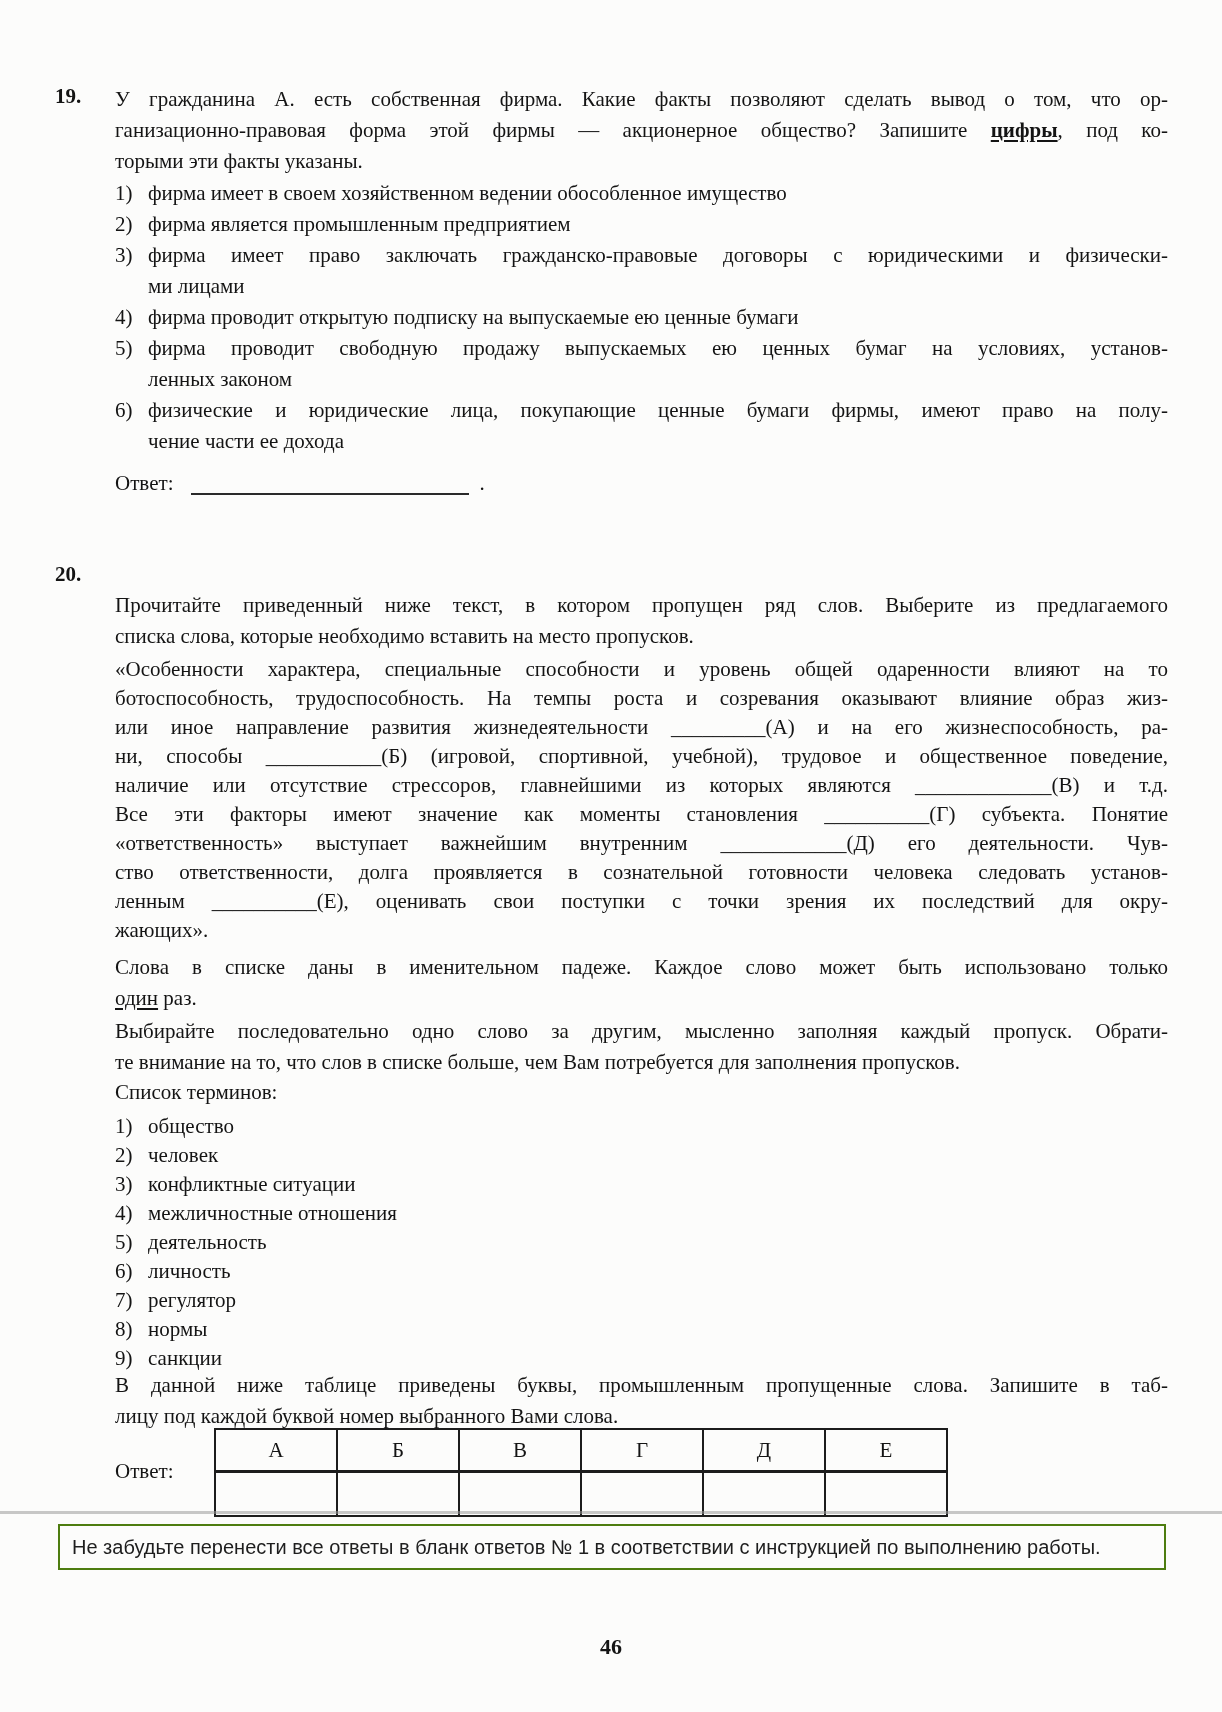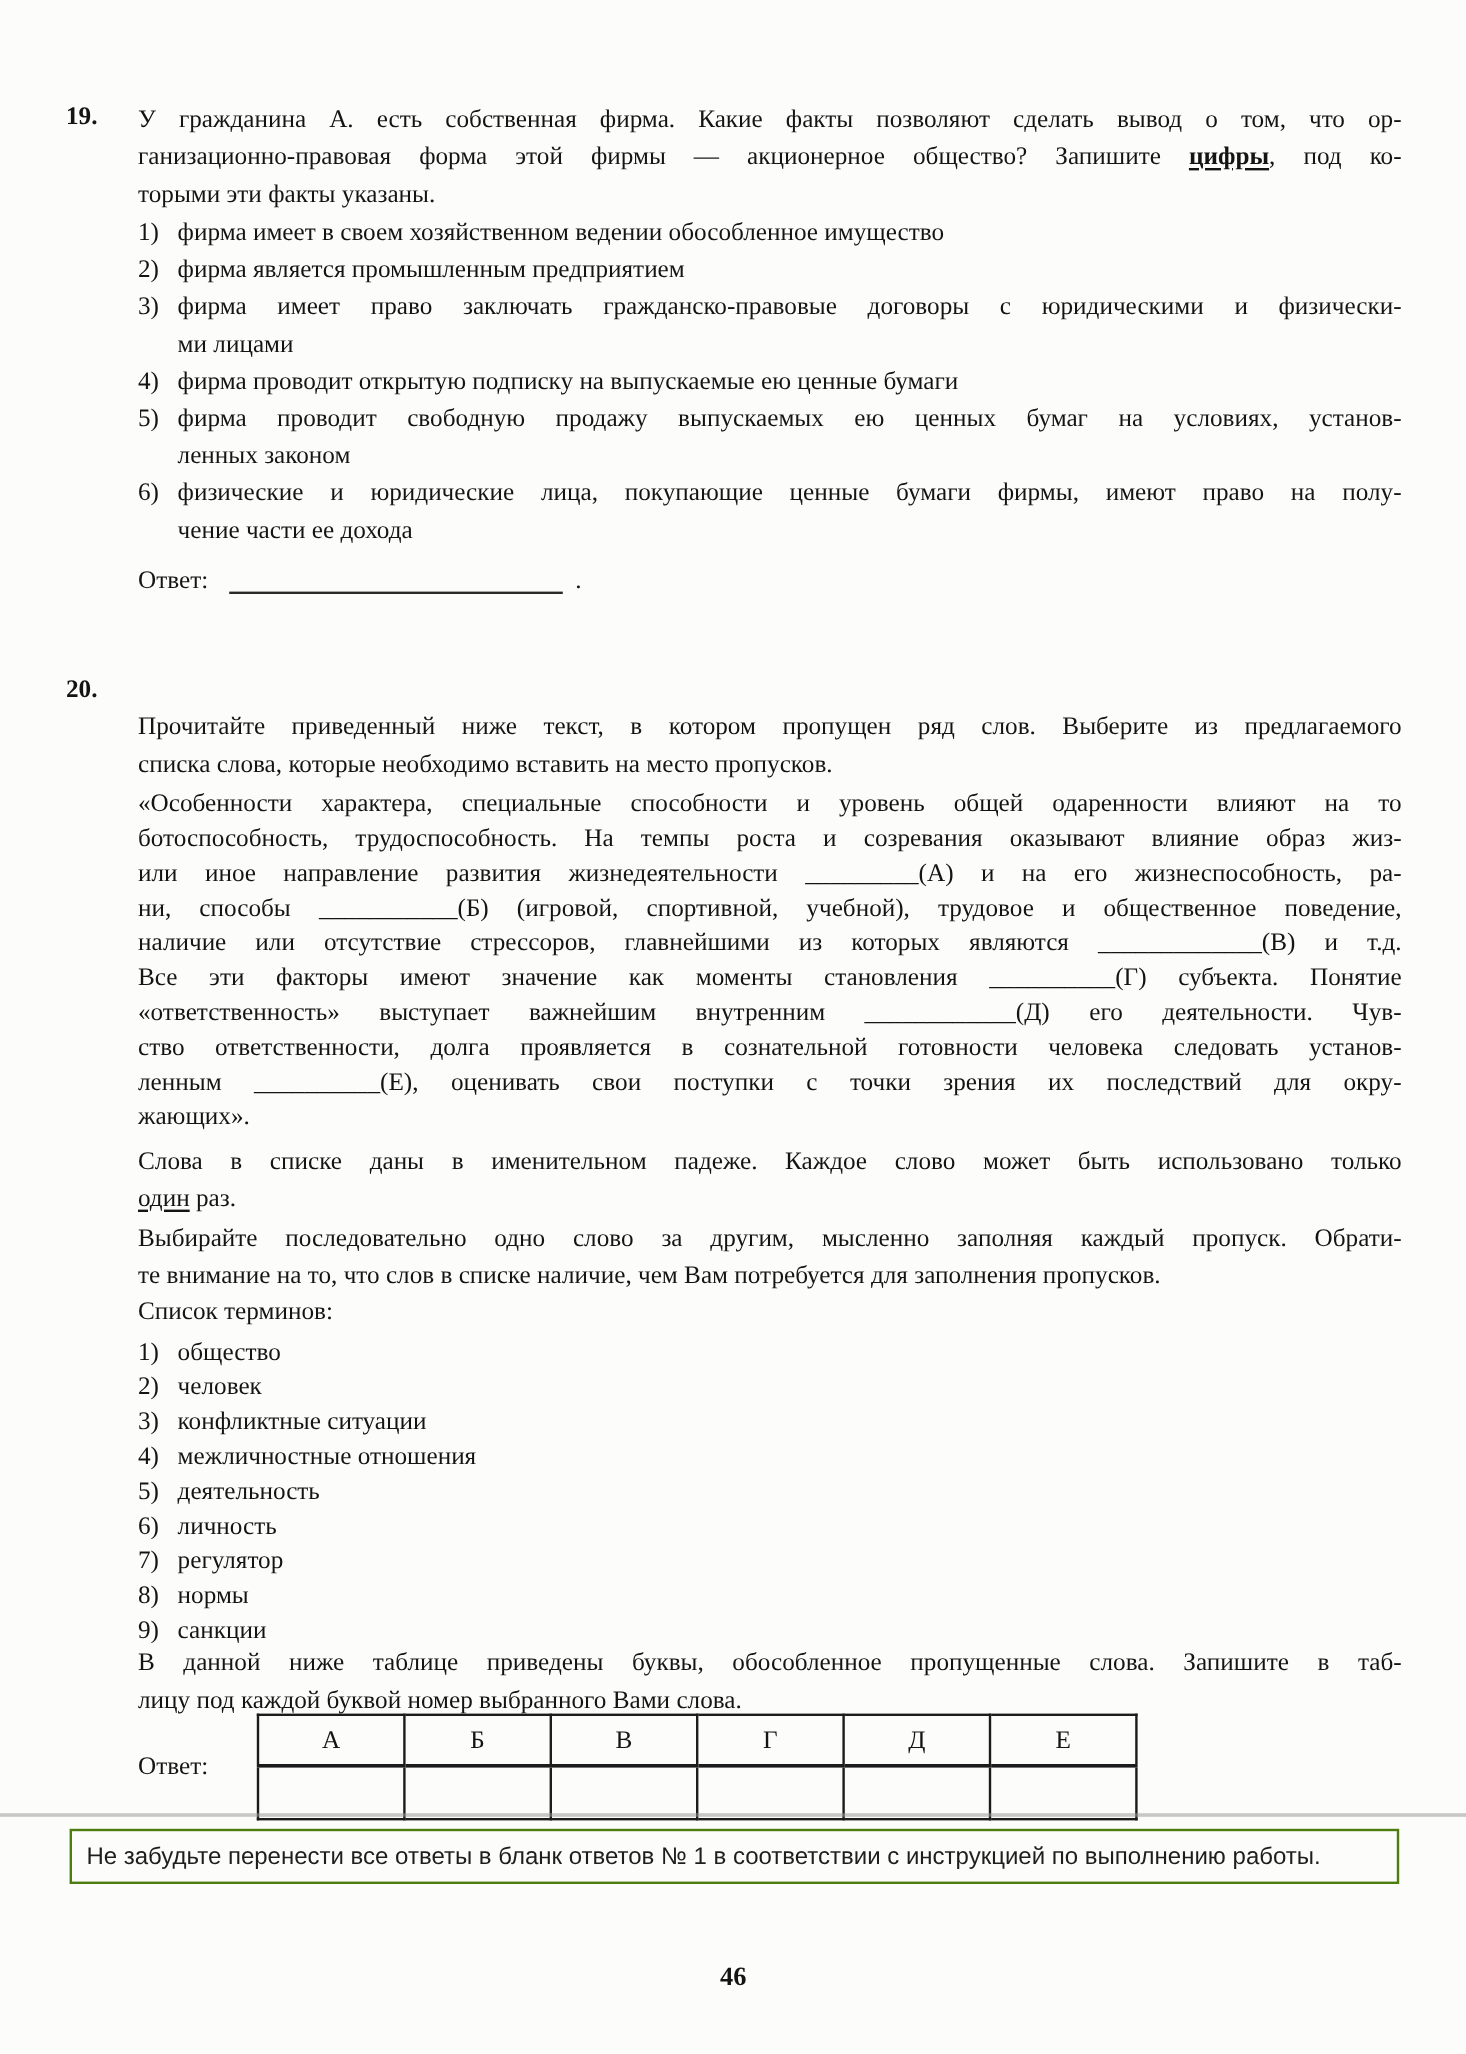--- a/index.html
+++ b/index.html
@@ -117,21 +117,21 @@
       <div class="ln j">ленным __________(Е), оценивать свои поступки с точки зрения их последствий для окру-</div>
       <div class="ln">жающих».</div>
     </div>
 
   <div class="block" style="top:952px">
       <div class="ln j">Слова в списке даны в именительном падеже. Каждое слово может быть использовано только</div>
       <div class="ln"><span class="u">один</span> раз.</div>
     </div>
   <div class="block" style="top:1016px">
       <div class="ln j">Выбирайте последовательно одно слово за другим, мысленно заполняя каждый пропуск. Обрати-</div>
-      <div class="ln">те внимание на то, что слов в списке наличие, чем Вам потребуется для заполнения пропусков.</div>
+      <div class="ln">те внимание на то, что слов в списке больше, чем Вам потребуется для заполнения пропусков.</div>
     </div>
 
   <div class="block" style="top:1080px">Список терминов:</div>
   <div class="block lh29" style="top:1112px">
       <div class="item">
         <span class="inum">1)</span>
         <div class="ibody">
           <div class="ln">общество</div>
         </div>
       </div>
@@ -179,21 +179,21 @@
       </div>
       <div class="item">
         <span class="inum">9)</span>
         <div class="ibody">
           <div class="ln">санкции</div>
         </div>
       </div>
     </div>
 
   <div class="block" style="top:1370px">
-      <div class="ln j">В данной ниже таблице приведены буквы, обособленное пропущенные слова. Запишите в таб-</div>
+      <div class="ln j">В данной ниже таблице приведены буквы, промышленным пропущенные слова. Запишите в таб-</div>
       <div class="ln">лицу под каждой буквой номер выбранного Вами слова.</div>
     </div>
 
   <div class="q20-anslabel">Ответ:</div>
   <div class="anstable-wrap">
     <table class="anstable">
       <tbody>
           <tr>
             <th>А</th>
             <th>Б</th>

